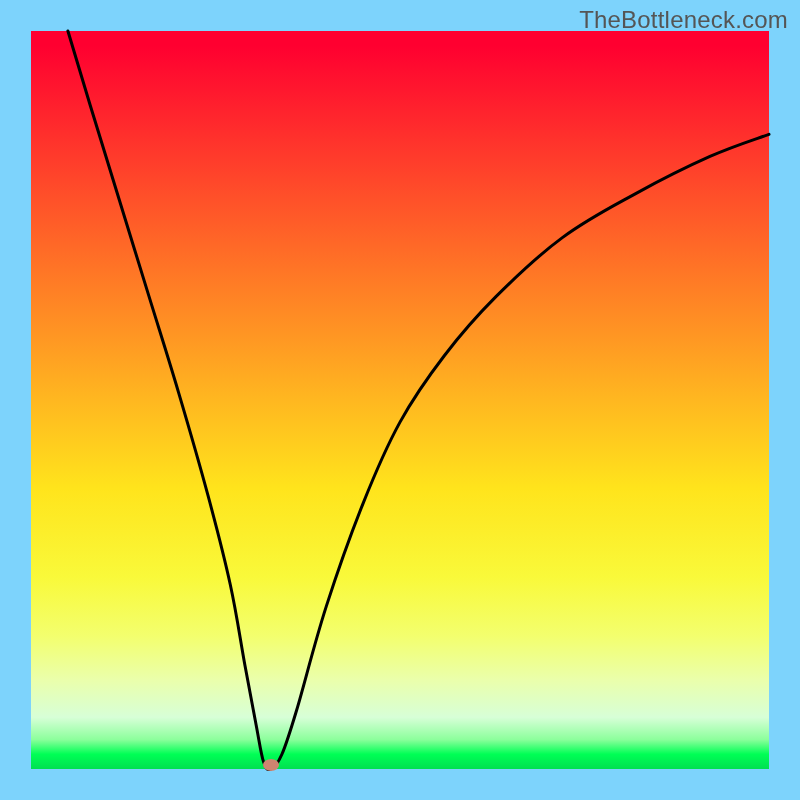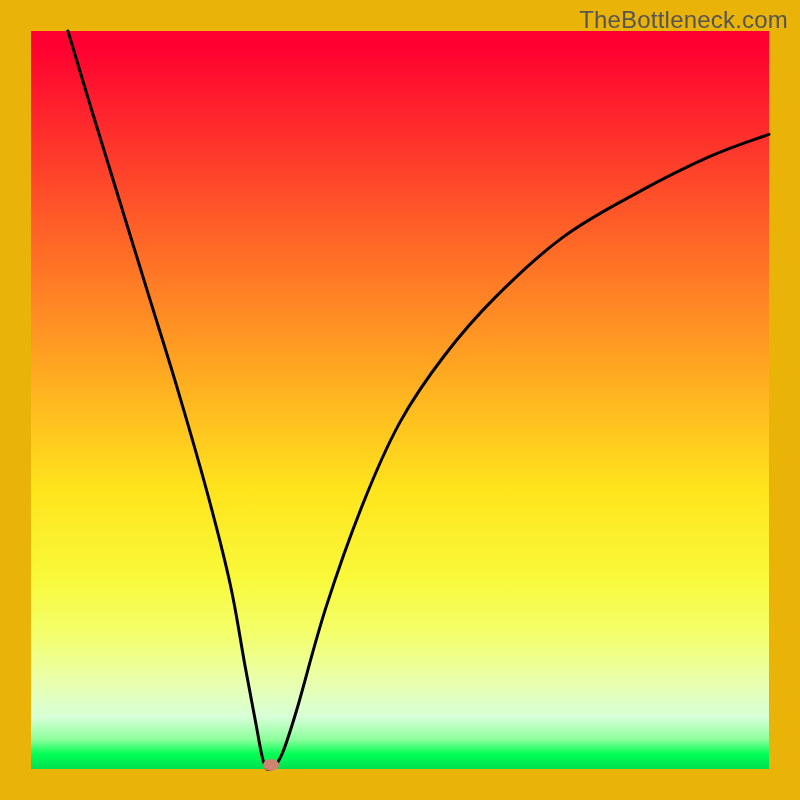--- a/index.html
+++ b/index.html
@@ -8,21 +8,21 @@
     width: 800px;
     height: 800px;
     overflow: hidden;
     font-family: Arial, sans-serif;
     background: #000;
   }
   .frame {
     position: relative;
     width: 800px;
     height: 800px;
-    background: #eab308;
+    background: #7dd3fc;
   }
   .plot-area {
     position: absolute;
     left: 31px;
     top: 31px;
     width: 738px;
     height: 738px;
     background: linear-gradient(to bottom,
       #ff0030 0%,
       #ff0030 2%,

